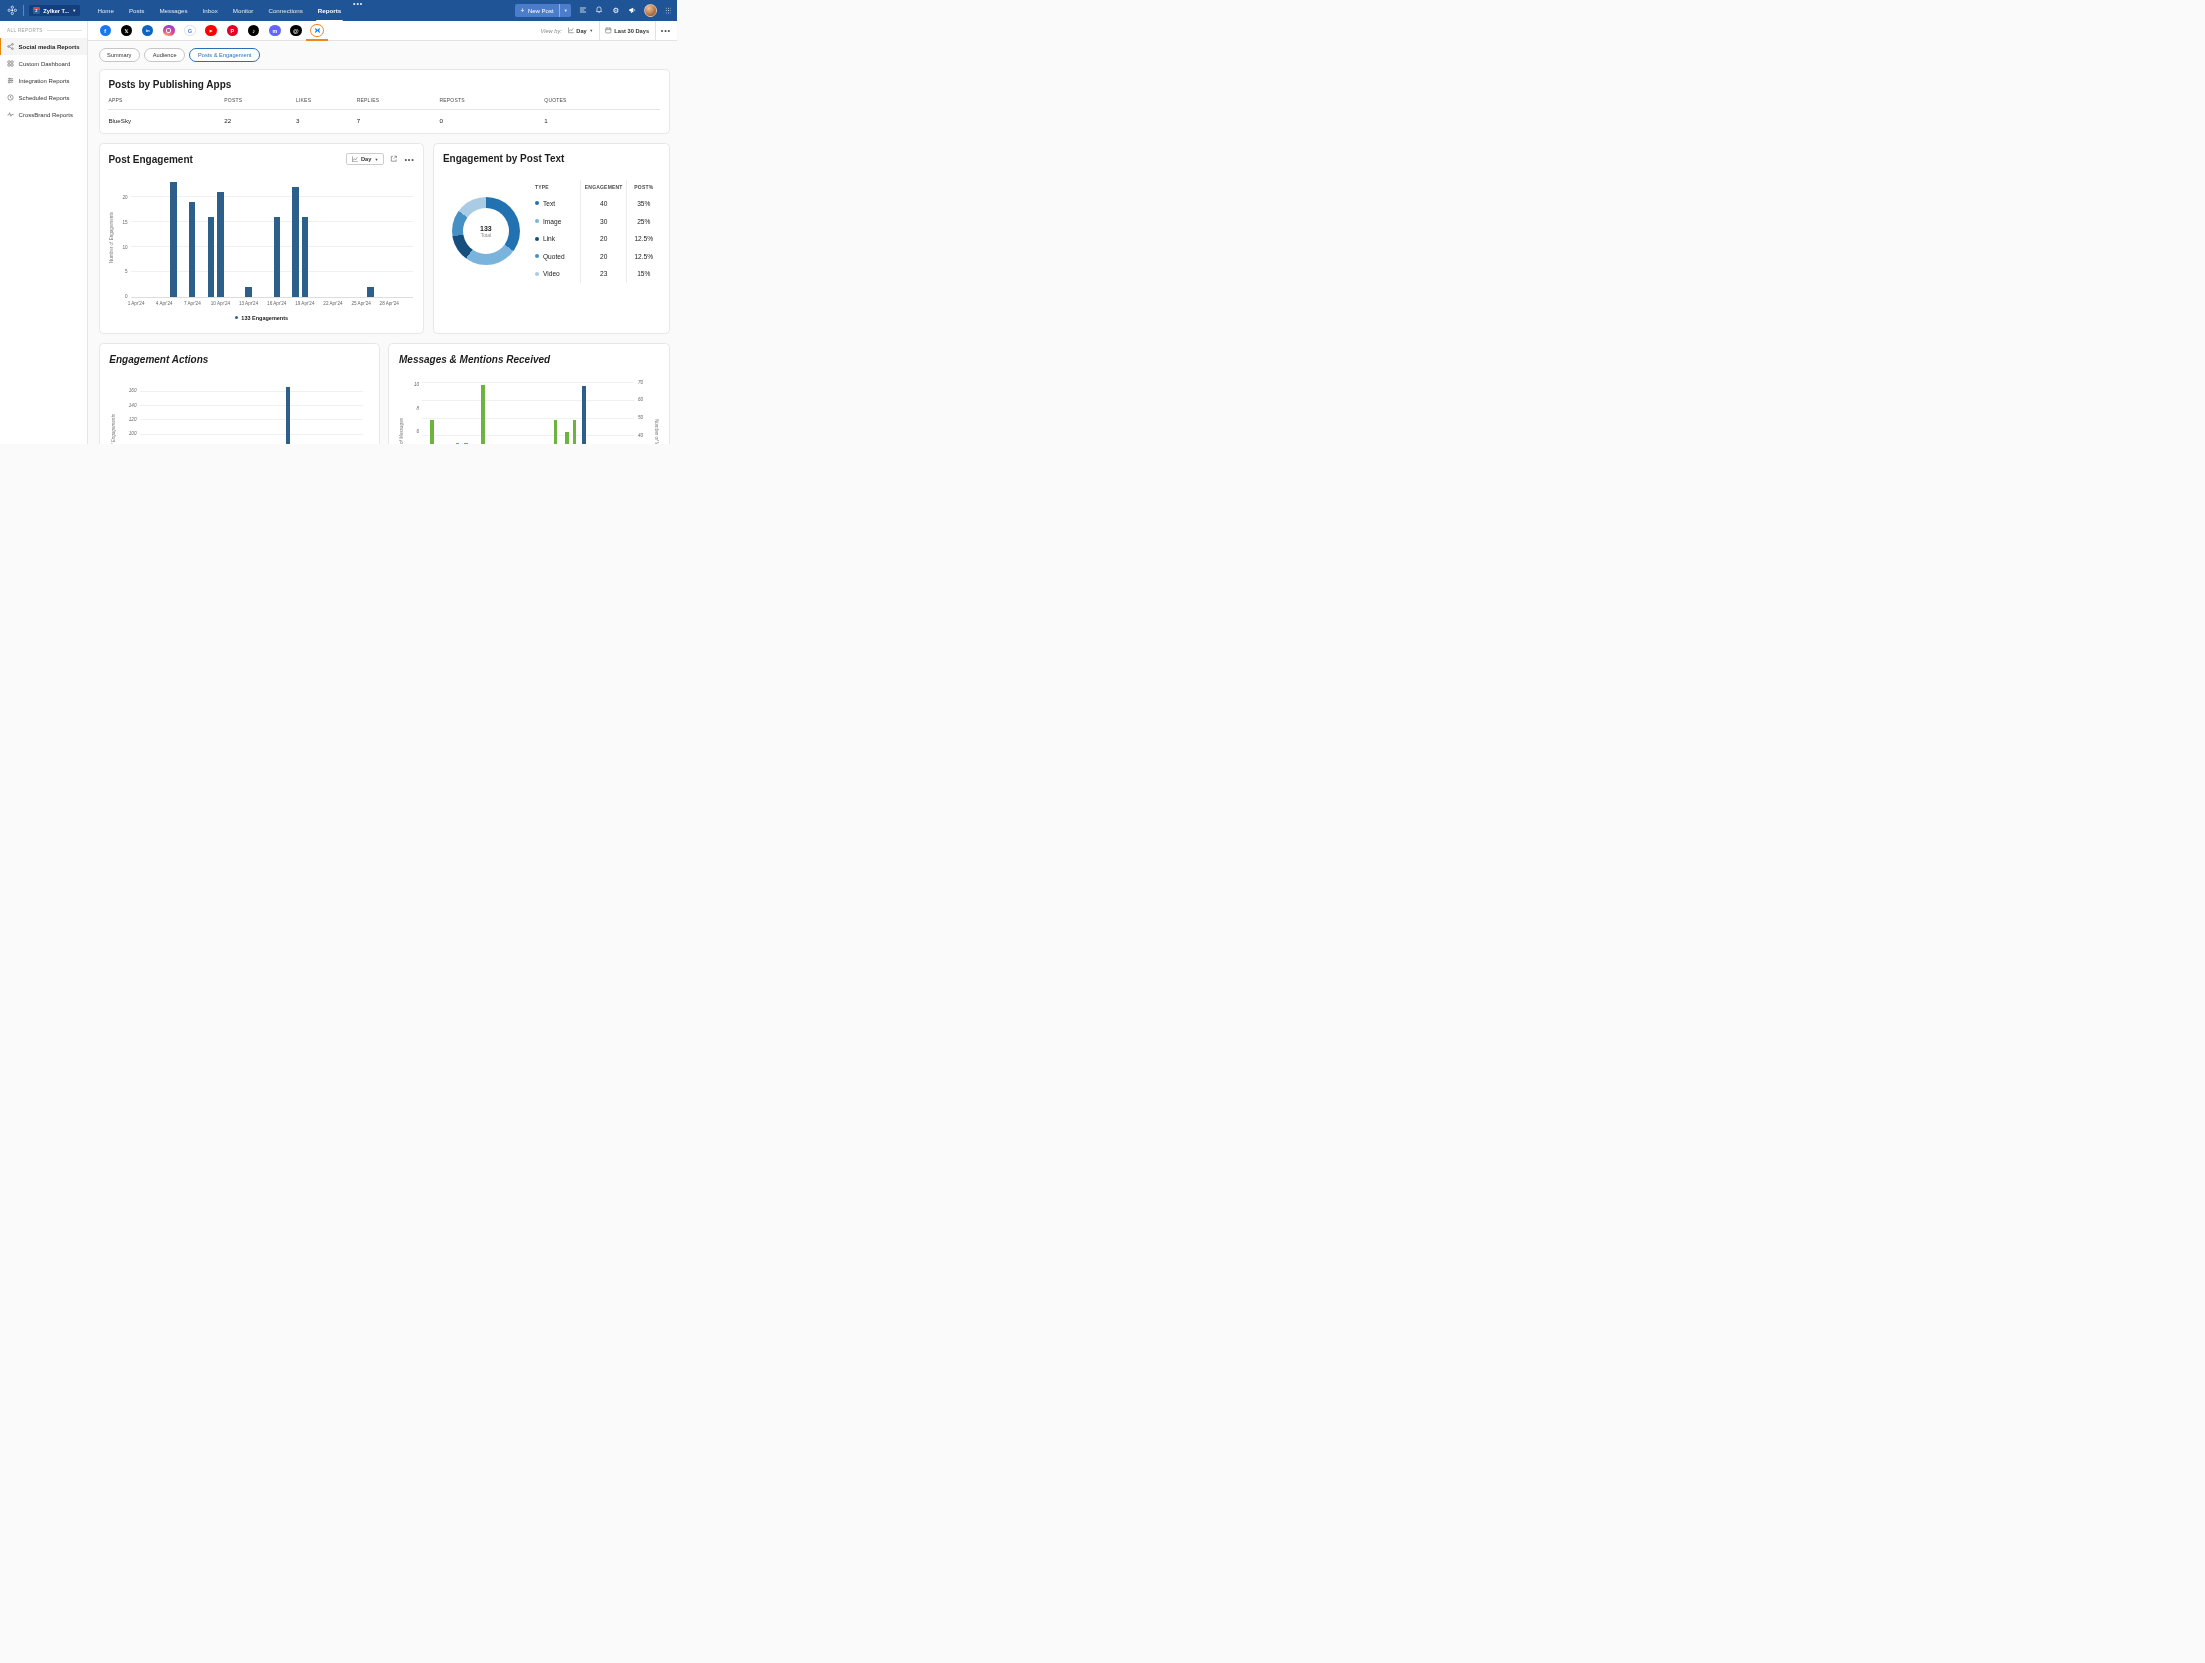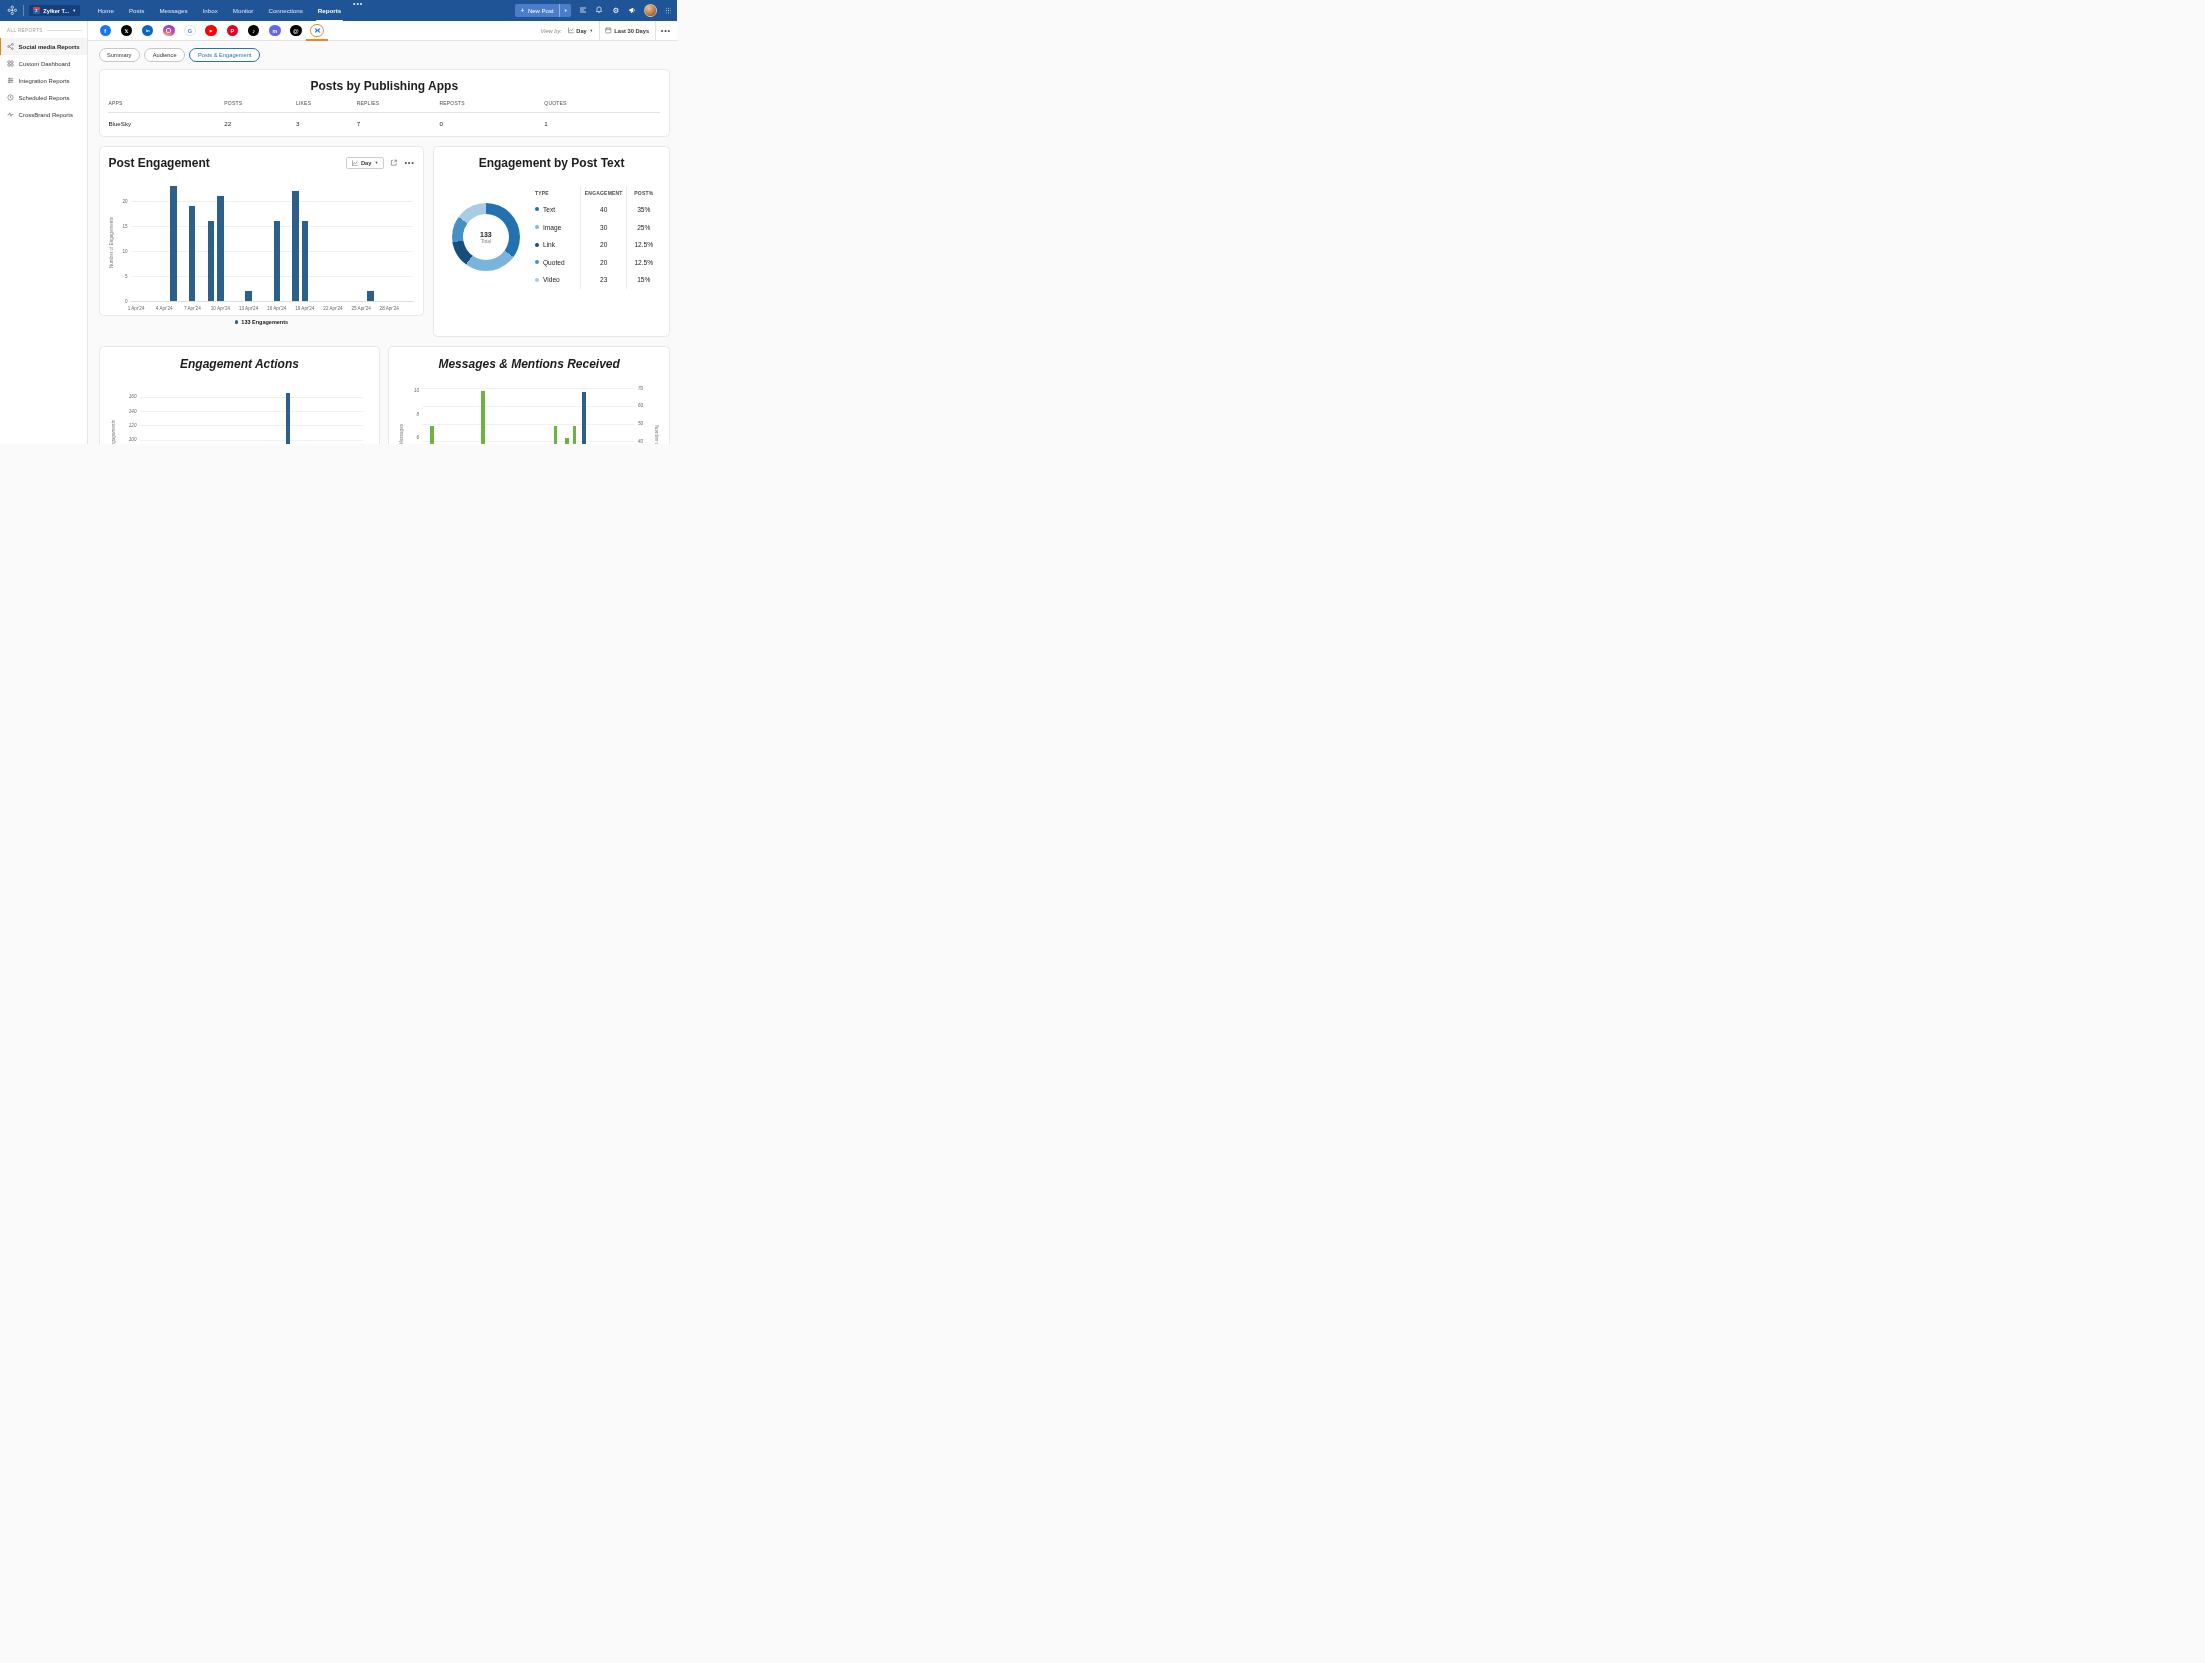--- a/index.html
+++ b/index.html
@@ -63,30 +63,30 @@
   .dots { color:#555; font-size:7.5px; letter-spacing:0.7px; cursor:pointer; }
   .caret-dk { font-size:4px; color:#555; }
 
   
   .content { flex:1; overflow:hidden; padding:7px 7px 0 10.6px; background:#fafafa; }
   .pills { display:flex; gap:4.4px; margin-bottom:7px; }
   .pill { border:0.4px solid #c6c6c6; background:#fff; border-radius:7px; padding:3.1px 7.5px; font-size:5.7px; color:#333; cursor:pointer; }
   .pill.selected { border-color:#2a6fb5; color:#2a6fb5; }
 
   .card { background:#fff; border:0.4px solid #e7e7e7; border-radius:4.4px; }
-  .card-title { font-size:12px; color:#1d1d1d; font-weight:600;text-align:center; }
+  .card-title { font-size:10px; color:#1d1d1d; font-weight:600; }
 
   #card-apps { padding:8.8px 8.8px 2.6px; margin-bottom:8.8px; }
   .apps-table { margin-top:7px; }
   .apps-head { display:flex; font-size:5px; color:#4c4c4c; letter-spacing:0.2px; padding-bottom:5.7px; border-bottom:0.4px solid #e4e4e4; }
   .apps-row { display:flex; font-size:6.2px; color:#222; padding:7px 0; }
   .c0{width:21%}.c1{width:13%}.c2{width:11%}.c3{width:15%}.c4{width:19%}.c5{flex:1}
 
   .row2 { display:flex; gap:8.8px; margin-bottom:8.8px; }
-  #card-pe { flex:0 0 57%; height:170px; padding:8.8px 8.8px; }
+  #card-pe { flex:0 0 57%; height:191px; padding:8.8px 8.8px; }
   #card-ept { flex:1; height:191px; padding:8.8px 8.8px; min-width:0; }
 
   .pe-head { display:flex; align-items:center; }
   .pe-ctrl { margin-left:auto; display:flex; align-items:center; gap:6.6px; }
   .pe-day { border:0.4px solid #ccc; border-radius:1.8px; padding:2.2px 4.4px; display:flex; gap:3.1px; align-items:center; font-size:5.7px; font-weight:600; color:#333; cursor:pointer; }
   .pe-chartwrap { position:relative; margin-top:12.3px; }
   .vlabel { writing-mode:vertical-rl; transform:rotate(180deg); font-size:4.6px; color:#7a7a7a; }
   .vlabel-r { writing-mode:vertical-rl; font-size:4.6px; color:#7a7a7a; }
   #pe-ylab { position:absolute; left:0.9px; top:0; height:120px; display:flex; align-items:center; }
   #pe-plot { margin-left:23px; margin-right:1.8px; height:120px; position:relative; border-bottom:0.4px solid #ddd; }

